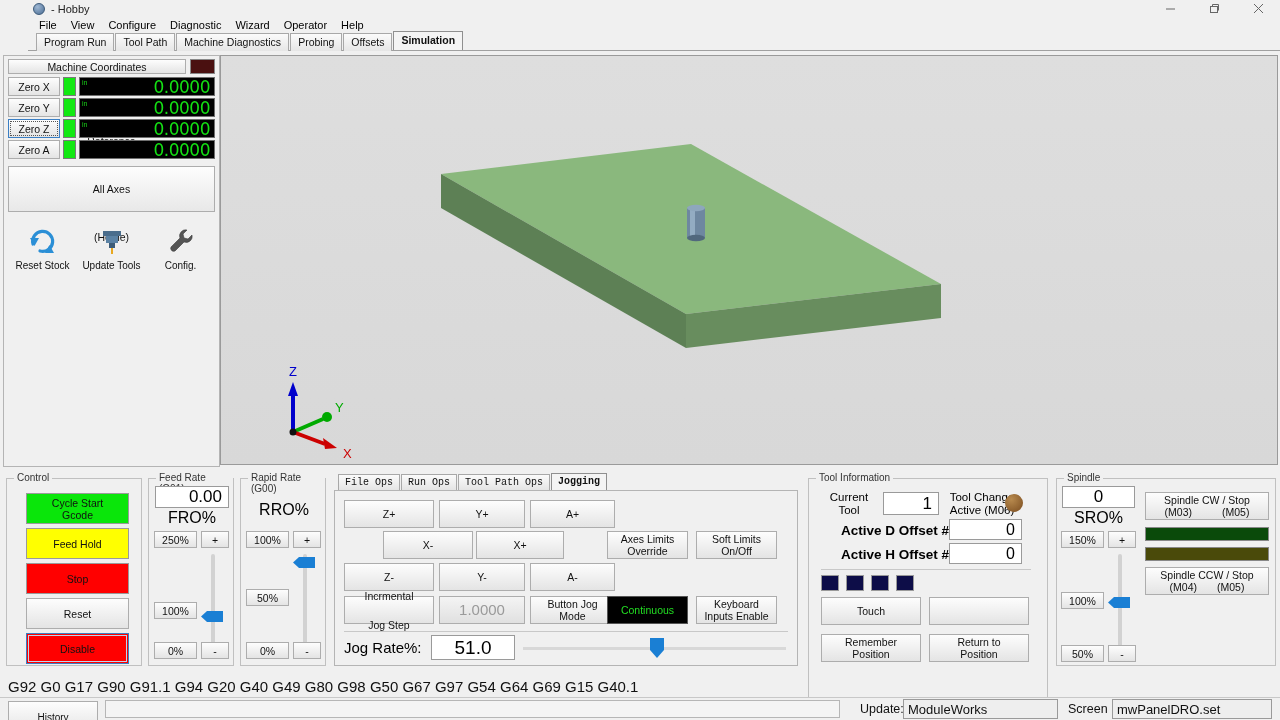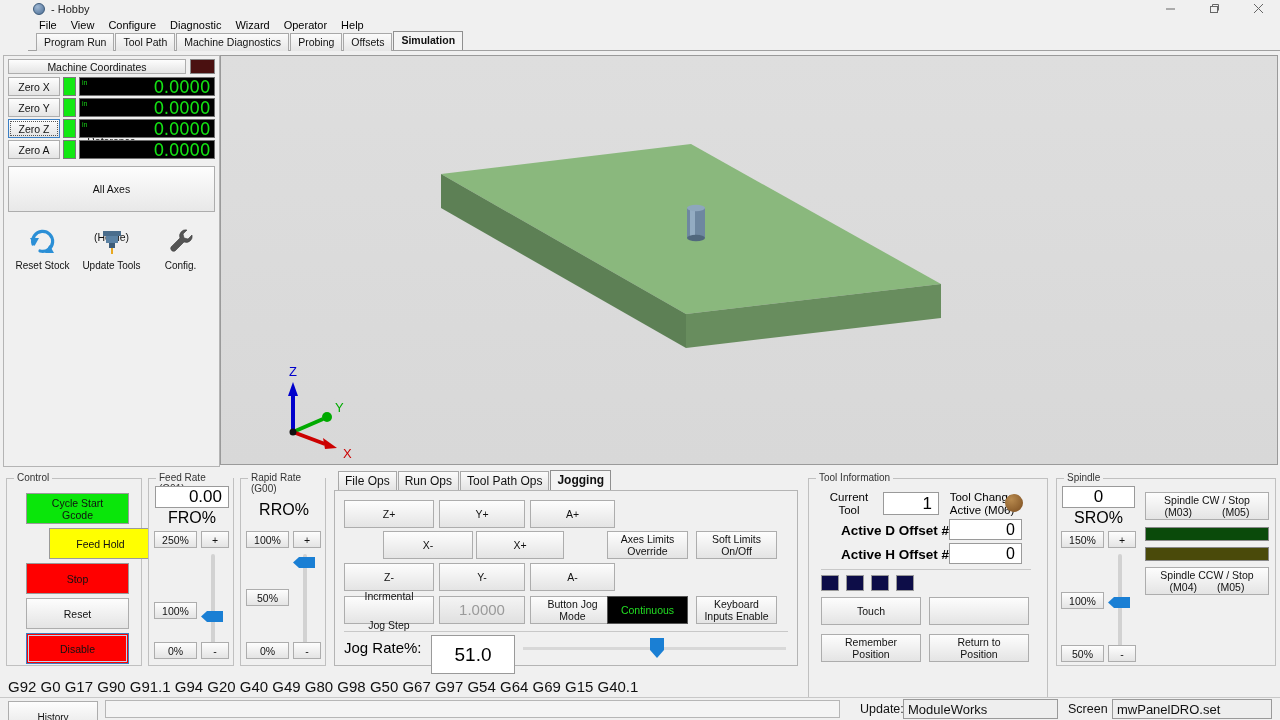--- a/index.html
+++ b/index.html
@@ -82,21 +82,21 @@
   
   .bottom { position:absolute; left:0; top:470px; width:1280px; height:205px; }
   .group { position:absolute; border:1px solid #c0c0c0; background:#f0f0f0; }
   .group > .legend { position:absolute; top:-7px; left:7px; background:#f0f0f0;
                      padding:0 3px; font-size:10px; color:#333; }
 
   .btn { border:1px solid #adadad; background:linear-gradient(#fdfdfd,#e4e4e4);
          font-size:10.5px; color:#111; display:flex; flex-direction:column;
          align-items:center; justify-content:center; line-height:12px; text-align:center; }
   .btn.green { background:#0ae60a; border:1px solid #9a9a9a; }
-  .btn.yellow { background:#ffff00; border:1px solid #9a9a9a;margin-left:23px; }
+  .btn.yellow { background:#ffff00; border:1px solid #9a9a9a; }
   .btn.red { background:#ff0000; border:1px solid #9a9a9a; }
   .btn.sel-blue { border:1px solid #3b7fc4; outline:1px solid #bcd6ee; outline-offset:-3px; }
   .btn.blackled { background:#000; color:#22dd22; border:1px solid #555; }
   .btn.dim { color:#9a9a9a; background:linear-gradient(#f4f4f4,#e0e0e0); }
 
   .whitefield { background:#fff; border:1px solid #9a9a9a; display:flex;
                 align-items:center; justify-content:flex-end; padding-right:6px; }
 
   
   .vslider { position:absolute; width:22px; }
@@ -107,23 +107,23 @@
   .hslider { position:absolute; height:20px; }
   .htrack { position:absolute; left:0; top:9px; width:100%; height:3px; background:#d8d8d8; }
   .hthumb { position:absolute; top:0; width:14px; height:20px; }
 
   .smallbtn { border:1px solid #adadad; background:linear-gradient(#fdfdfd,#e4e4e4);
               font-size:10.5px; display:flex; align-items:center; justify-content:center; color:#111; }
 
   
   .subtabs { position:absolute; left:0; top:0; height:16px; display:flex;
              align-items:flex-end; padding-left:4px; }
-  .stab { font-size:12px; padding:2px 6px 2px; border:1px solid #a8a8a8;
+  .stab { font-size:10px; padding:2px 6px 2px; border:1px solid #a8a8a8;
           border-bottom:none; background:linear-gradient(#fbfbfb,#e4e4e4);
-          margin-right:1px; color:#111; }
+          margin-right:1px; color:#111;font-family:Liberation Mono, monospace; }
   .stab.active { background:#f4f4f4; font-weight:bold; border-color:#8f8f8f; padding-bottom:3px; }
 
   .navyled { width:18px; height:16px; background:#0d0d48; border:1px solid #9a9a9a; }
 
   
   .gline { position:absolute; left:0; top:675px; width:1280px; height:22px;
            font-size:15px; padding-left:8px; color:#111; display:flex; align-items:center; }
   .statusbar { position:absolute; left:0; top:697px; width:1280px; height:23px;
                background:#f0f0f0; border-top:1px solid #c8c8c8; }
   .hist-btn { position:absolute; left:8px; top:3px; width:90px; height:32px;
@@ -399,21 +399,21 @@
           <span>Continuous</span>
         </div>
         <div class="btn" style="position:absolute;left:361px;top:105px;width:81px;height:28px;">
           <span>Keyboard</span>
           <span>Inputs Enable</span>
         </div>
 
         <div style="position:absolute;left:9px;top:140px;width:444px;height:1px;background:#c8c8c8;"></div>
 
         <div style="position:absolute;left:9px;top:148px;font-size:15px;">Jog Rate%:</div>
-        <div class="whitefield" style="position:absolute;left:96px;top:144px;width:84px;height:39px;
+        <div class="whitefield" style="position:absolute;left:96px;top:144px;width:84px;height:25px;
                     font-size:19px;justify-content:center;padding-right:0;">51.0</div>
         <div class="hslider" style="left:188px;top:147px;width:263px;">
           <div class="htrack"></div>
           <div class="hthumb" style="left:127px;">
             <svg width="14" height="20">
                 <polygon points="0,0 14,0 14,12 7,20 0,12" fill="#1a7fd4"></polygon>
               </svg>
           </div>
         </div>
       </div>

